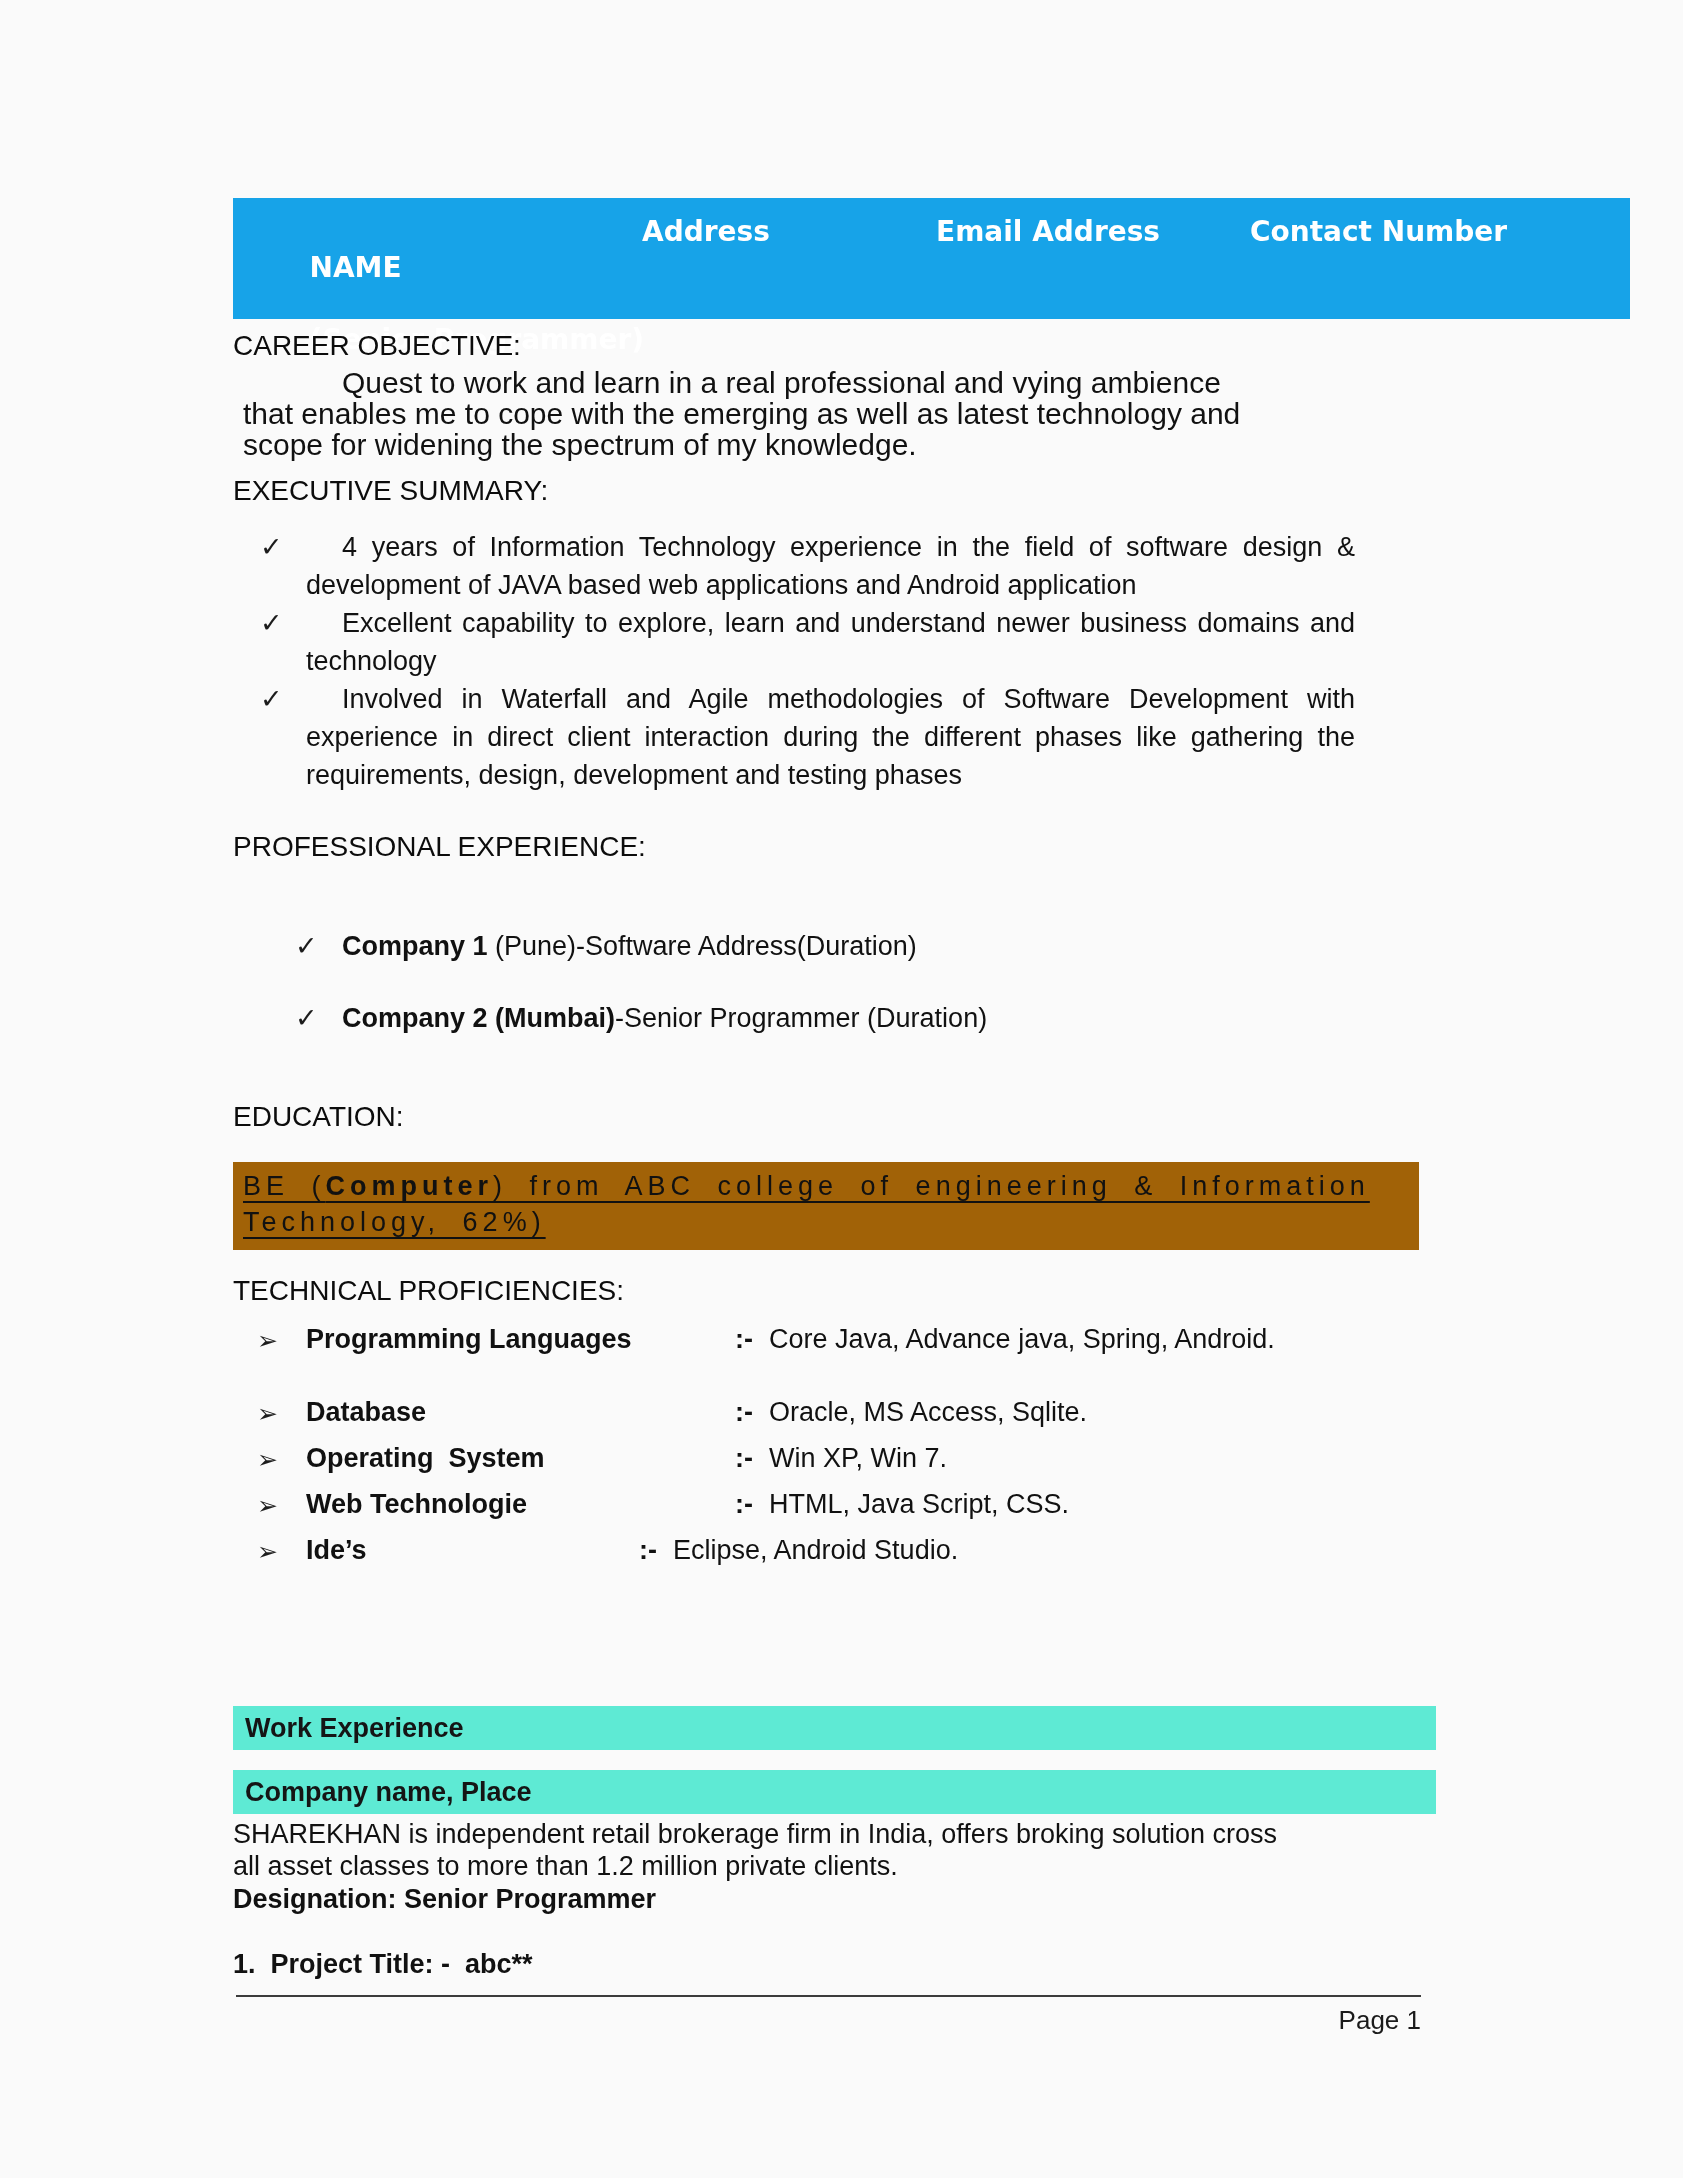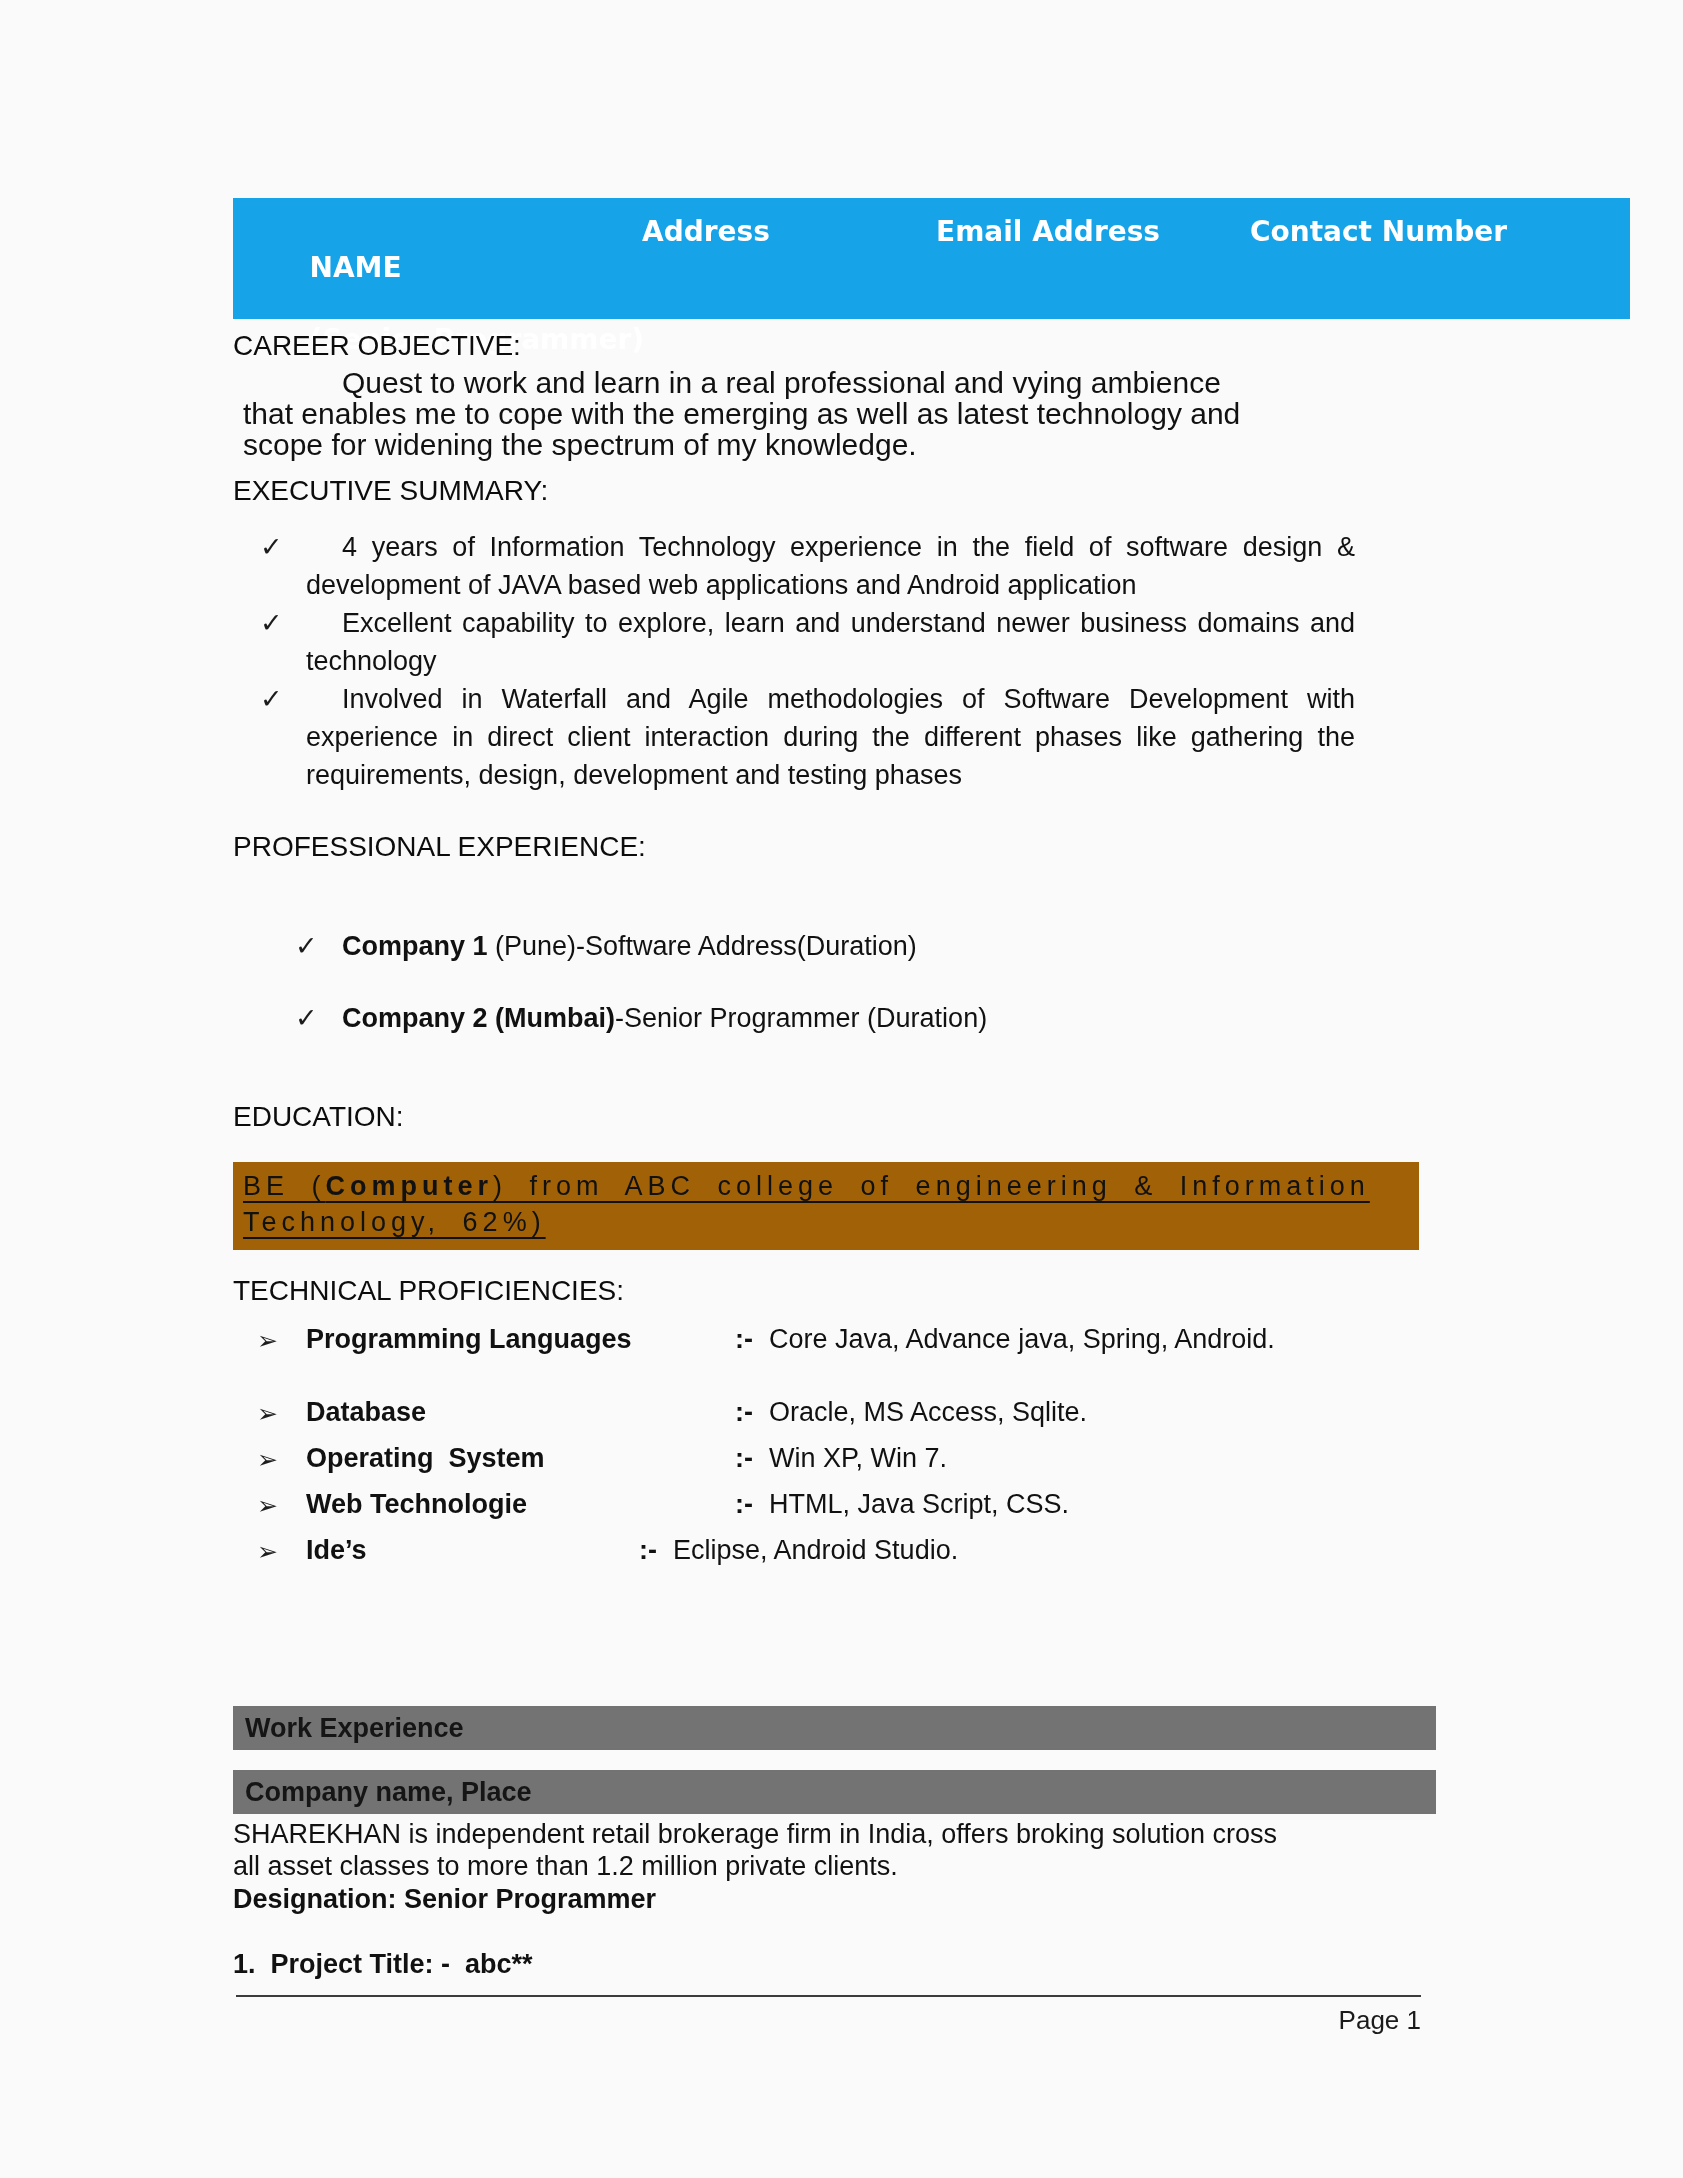--- a/index.html
+++ b/index.html
@@ -69,21 +69,21 @@
   .arrow {
     position:absolute; left:24px; top:1px;
     font-family:"DejaVu Sans", sans-serif; font-size:25px; color:#1c1c1c;
   }
   .tech-row .label { font-weight:bold; width:429px; flex:none; white-space:pre-wrap; }
   .tech-row.short .label { width:333px; }
   .tech-row .sep { font-weight:bold; flex:none; }
   .tech-row .value { margin-left:16px; flex:none; white-space:nowrap; }
   .we-bar {
     margin-top:139px; width:1203px; height:44px; box-sizing:border-box;
-    background:#737373; padding-left:12px;
+    background:#5eead4; padding-left:12px;
     font-weight:bold; font-size:27px; line-height:44px; color:#151515;
   }
   .company-bar { margin-top:20px; }
   .company-desc { margin:4px 0 0 0; width:1069px; font-size:27px; line-height:32px; }
   .designation { margin:1px 0 4px 0; font-weight:bold; font-size:27px; line-height:32px; }
   .project-title { margin:32px 0 0 0; font-weight:bold; font-size:27px; line-height:34px; white-space:pre-wrap; }
   .divider { margin:14px 0 0 3px; width:1185px; border:none; border-top:2px solid #3c3c3c; height:0; }
   .page-num { margin-top:8px; width:1188px; text-align:right; font-size:26px; color:#1a1a1a; }
 </style>
 </head>

